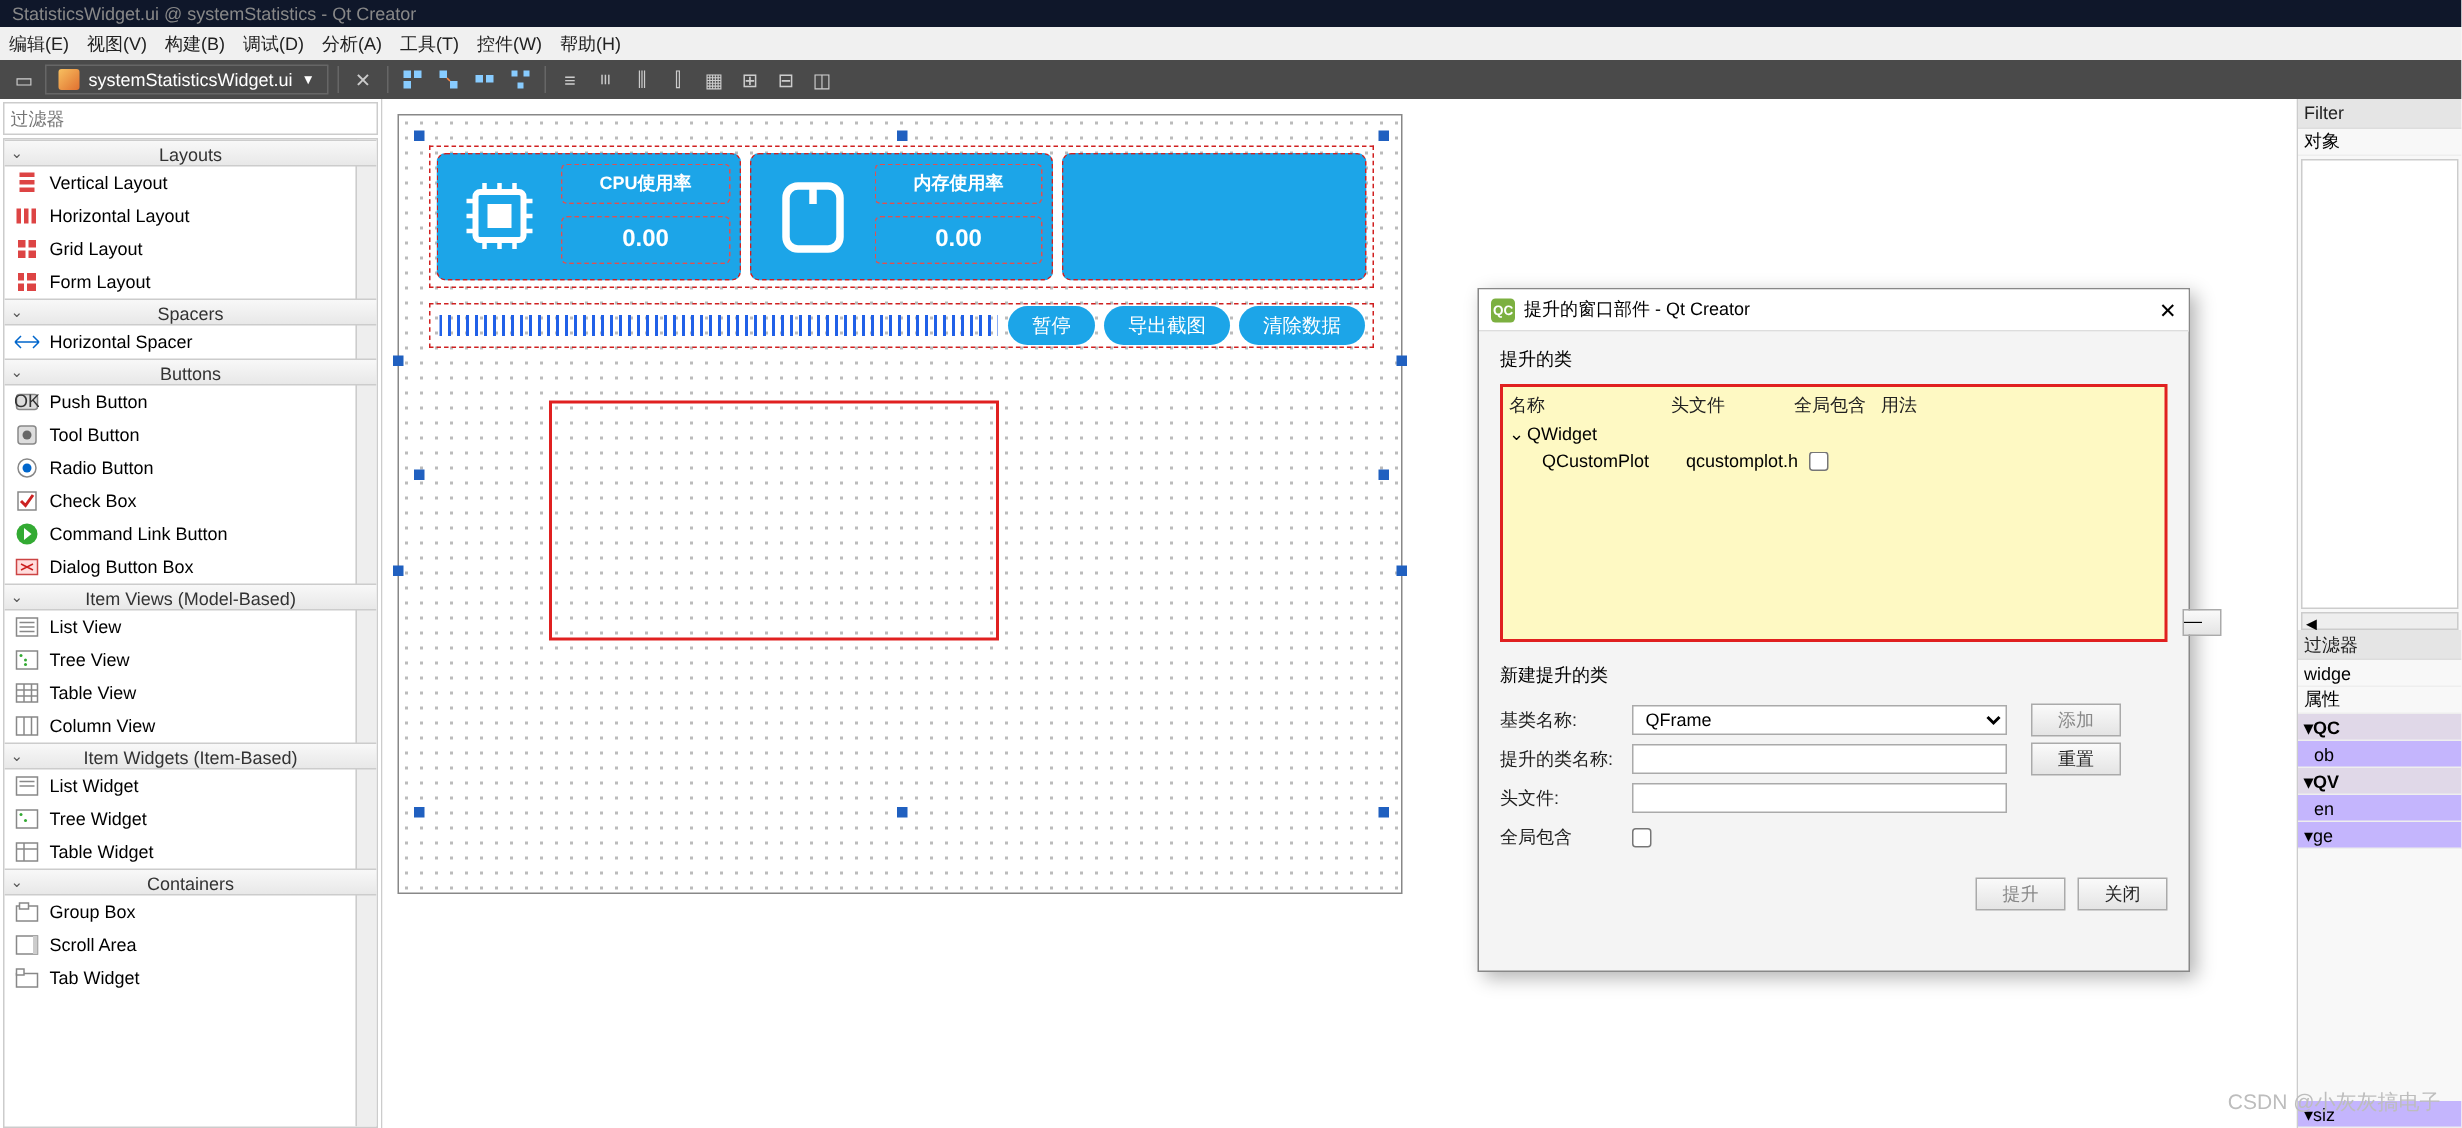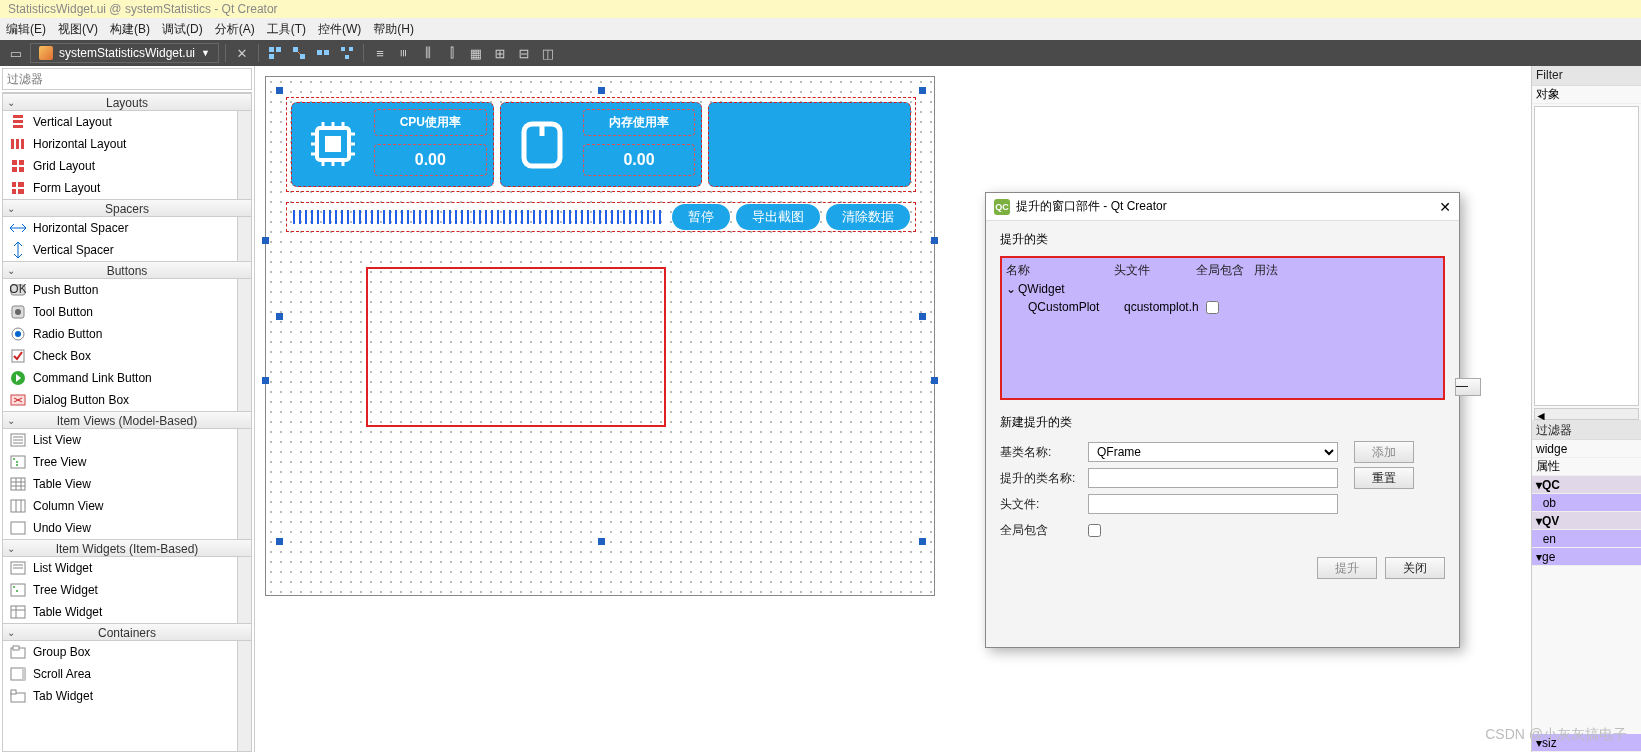--- a/index.html
+++ b/index.html
@@ -1,17 +1,17 @@
 <!DOCTYPE html>
 <html><head>
 <meta charset="utf-8">
 <style>
 *{box-sizing:border-box;margin:0;padding:0;font-family:"Microsoft YaHei",Arial,sans-serif;font-size:12px}
 body{background:#f0f0f0;overflow:hidden;width:1641px;height:752px;position:relative}
-.titlebar{height:18px;background:#fef9c3;color:#888;padding-left:8px;line-height:18px}
+.titlebar{height:18px;background:#0f172a;color:#888;padding-left:8px;line-height:18px}
 .menubar{height:22px;background:#f0f0f0;color:#222;display:flex;align-items:center;padding-left:6px}
 .menubar span{margin-right:12px;cursor:default}
 .toolbar{height:26px;background:#4a4a4a;display:flex;align-items:center;padding-left:6px;gap:4px}
 .tool-ico{width:20px;height:20px;display:flex;align-items:center;justify-content:center;color:#ccc;font-size:13px}
 .filetab{background:#4a4a4a;color:#fff;padding:2px 8px;display:flex;align-items:center;gap:6px;border:1px solid #666;height:20px}
 .filetab .doc-ico{width:14px;height:14px;background:linear-gradient(135deg,#f8c060,#e07030);border-radius:2px}
 .sep{width:1px;height:18px;background:#666;margin:0 2px}
 .main{display:flex;height:686px}
 .left{width:255px;background:#fff;border-right:1px solid #ccc;display:flex;flex-direction:column}
 .filter{height:22px;border:1px solid #ccc;margin:2px;padding:2px 4px;color:#888;background:#fff}
@@ -33,21 +33,21 @@
 .btn-row{position:absolute;left:20px;top:125px;width:630px;height:30px;border:1px dashed #d02020;display:flex;align-items:center;padding:2px}
 .spring{flex:1;height:14px;background:repeating-linear-gradient(90deg,#2060e8 0,#2060e8 2px,transparent 2px,transparent 6px);margin:0 4px}
 .qbtn{background:#1ca5e8;color:#fff;border-radius:14px;padding:4px 16px;margin:0 3px;font-size:13px}
 .red-rect{position:absolute;left:100px;top:190px;width:300px;height:160px;border:2px solid #e02020}
 .dialog{position:absolute;left:985px;top:192px;width:475px;height:456px;background:#f4f4f4;border:1px solid #888;box-shadow:4px 4px 12px rgba(0,0,0,.3)}
 .dlg-title{height:28px;background:#fff;border-bottom:1px solid #ddd;display:flex;align-items:center;padding:0 8px;justify-content:space-between}
 .dlg-title .l{display:flex;align-items:center;gap:6px}
 .qc-ico{width:16px;height:16px;background:#7cb040;border-radius:3px;color:#fff;display:flex;align-items:center;justify-content:center;font-size:9px;font-weight:bold}
 .dlg-body{padding:10px 14px}
 .dlg-sec{margin-bottom:8px}
-.tree-box{border:2px solid #e02020;background:#c4b5fd;height:144px;padding:4px;font-size:12px;position:relative}
+.tree-box{border:2px solid #e02020;background:#fef9c3;height:172px;padding:4px;font-size:12px;position:relative}
 .tree-hdr{display:flex;height:18px;color:#222}
 .tree-hdr span:nth-child(1){width:108px}
 .tree-hdr span:nth-child(2){width:82px}
 .tree-hdr span:nth-child(3){width:58px}
 .tree-row{display:flex;align-items:center;height:18px}
 .tree-row.indent{padding-left:22px}
 .mini-btn{position:absolute;right:-36px;bottom:4px;width:26px;height:18px;background:linear-gradient(#fafafa,#e4e4e4);border:1px solid #aaa}
 .form-row{display:flex;align-items:center;height:26px;gap:8px}
 .form-row label{width:80px;color:#222}
 .form-row input[type=text],.form-row select{flex:1;max-width:250px;border:1px solid #aaa;height:20px;padding:0 4px;background:#fff}
@@ -179,28 +179,20 @@
 
       <div class="section-hdr"><span class="chev">⌄</span><span>Spacers</span></div>
       <div class="witem">
           <span class="wico">
             <svg width="18" height="12">
               <path d="M1 6 L5 2 M1 6 L5 10 M17 6 L13 2 M17 6 L13 10 M1 6 L17 6" stroke="#06c" fill="none"></path>
             </svg>
           </span>
           <span>Horizontal Spacer</span>
         </div>
-      <div class="witem">
-          <span class="wico">
-            <svg width="12" height="18">
-              <path d="M6 1 L2 5 M6 1 L10 5 M6 17 L2 13 M6 17 L10 13 M6 1 L6 17" stroke="#06c" fill="none"></path>
-            </svg>
-          </span>
-          <span>Vertical Spacer</span>
-        </div>
 
       <div class="section-hdr"><span class="chev">⌄</span><span>Buttons</span></div>
       <div class="witem">
           <span class="wico">
             <svg width="16" height="12">
               <rect x="1" y="1" width="14" height="10" rx="2" fill="#ddd" stroke="#888"></rect>
               <text x="8" y="9" font-size="7" text-anchor="middle" fill="#333">OK</text>
             </svg>
           </span>
           <span>Push Button</span>
@@ -288,28 +280,20 @@
         </div>
       <div class="witem">
           <span class="wico">
             <svg width="16" height="14">
               <rect x="1" y="1" width="14" height="12" fill="#fff" stroke="#888"></rect>
               <line x1="6" y1="1" x2="6" y2="13" stroke="#888"></line>
               <line x1="11" y1="1" x2="11" y2="13" stroke="#888"></line>
             </svg>
           </span>
           <span>Column View</span>
-        </div>
-      <div class="witem">
-          <span class="wico">
-            <svg width="16" height="14">
-              <rect x="1" y="1" width="14" height="12" fill="#fff" stroke="#888"></rect>
-            </svg>
-          </span>
-          <span>Undo View</span>
         </div>
 
       <div class="section-hdr"><span class="chev">⌄</span><span>Item Widgets (Item-Based)</span></div>
       <div class="witem">
           <span class="wico">
             <svg width="16" height="14">
               <rect x="1" y="1" width="14" height="12" fill="#fff" stroke="#888"></rect>
               <line x1="3" y1="4" x2="13" y2="4" stroke="#888"></line>
               <line x1="3" y1="7" x2="13" y2="7" stroke="#888"></line>
             </svg>

